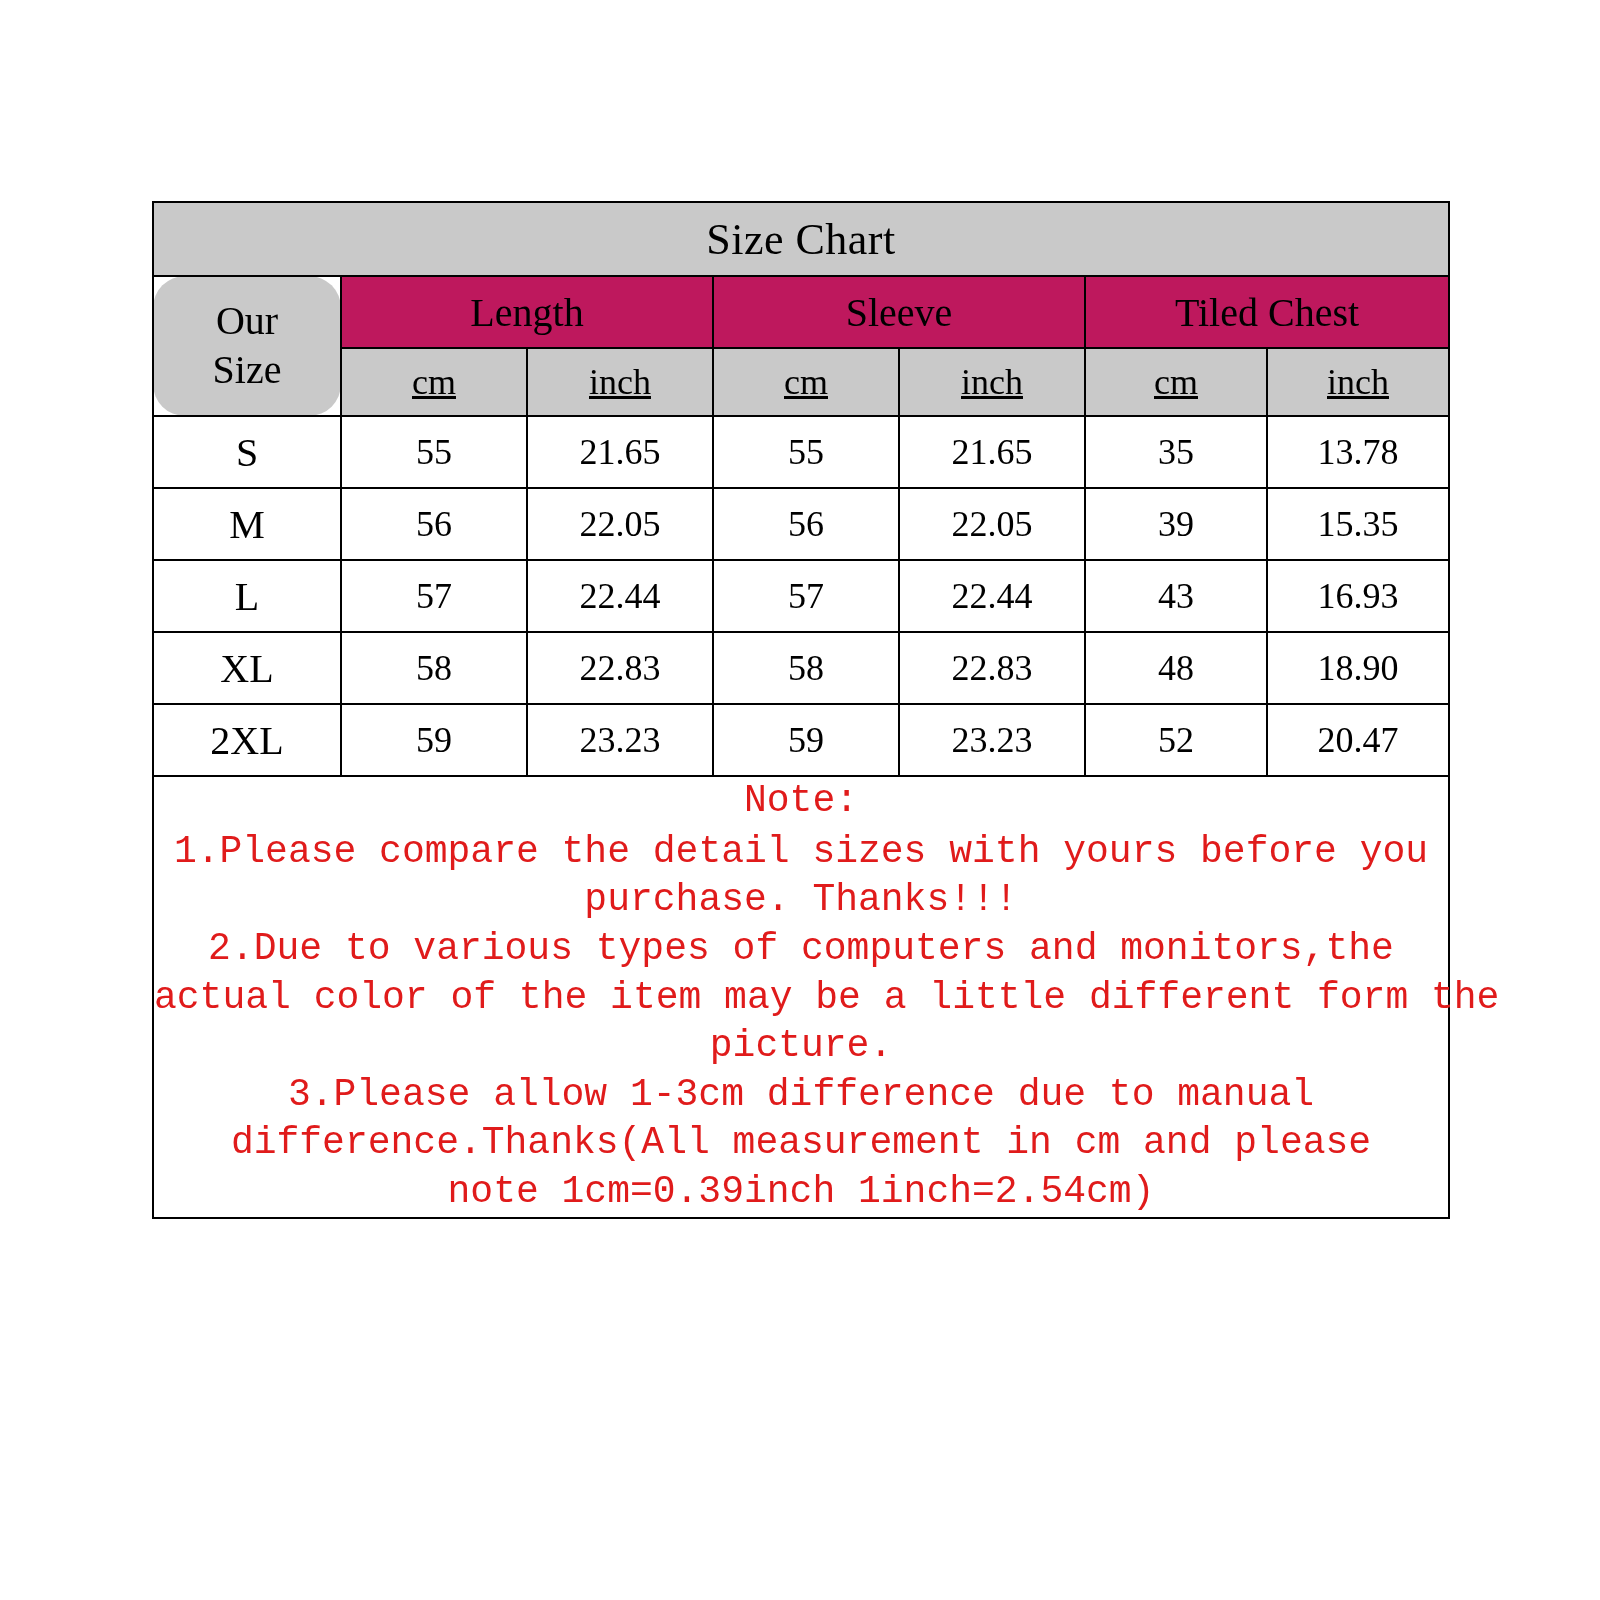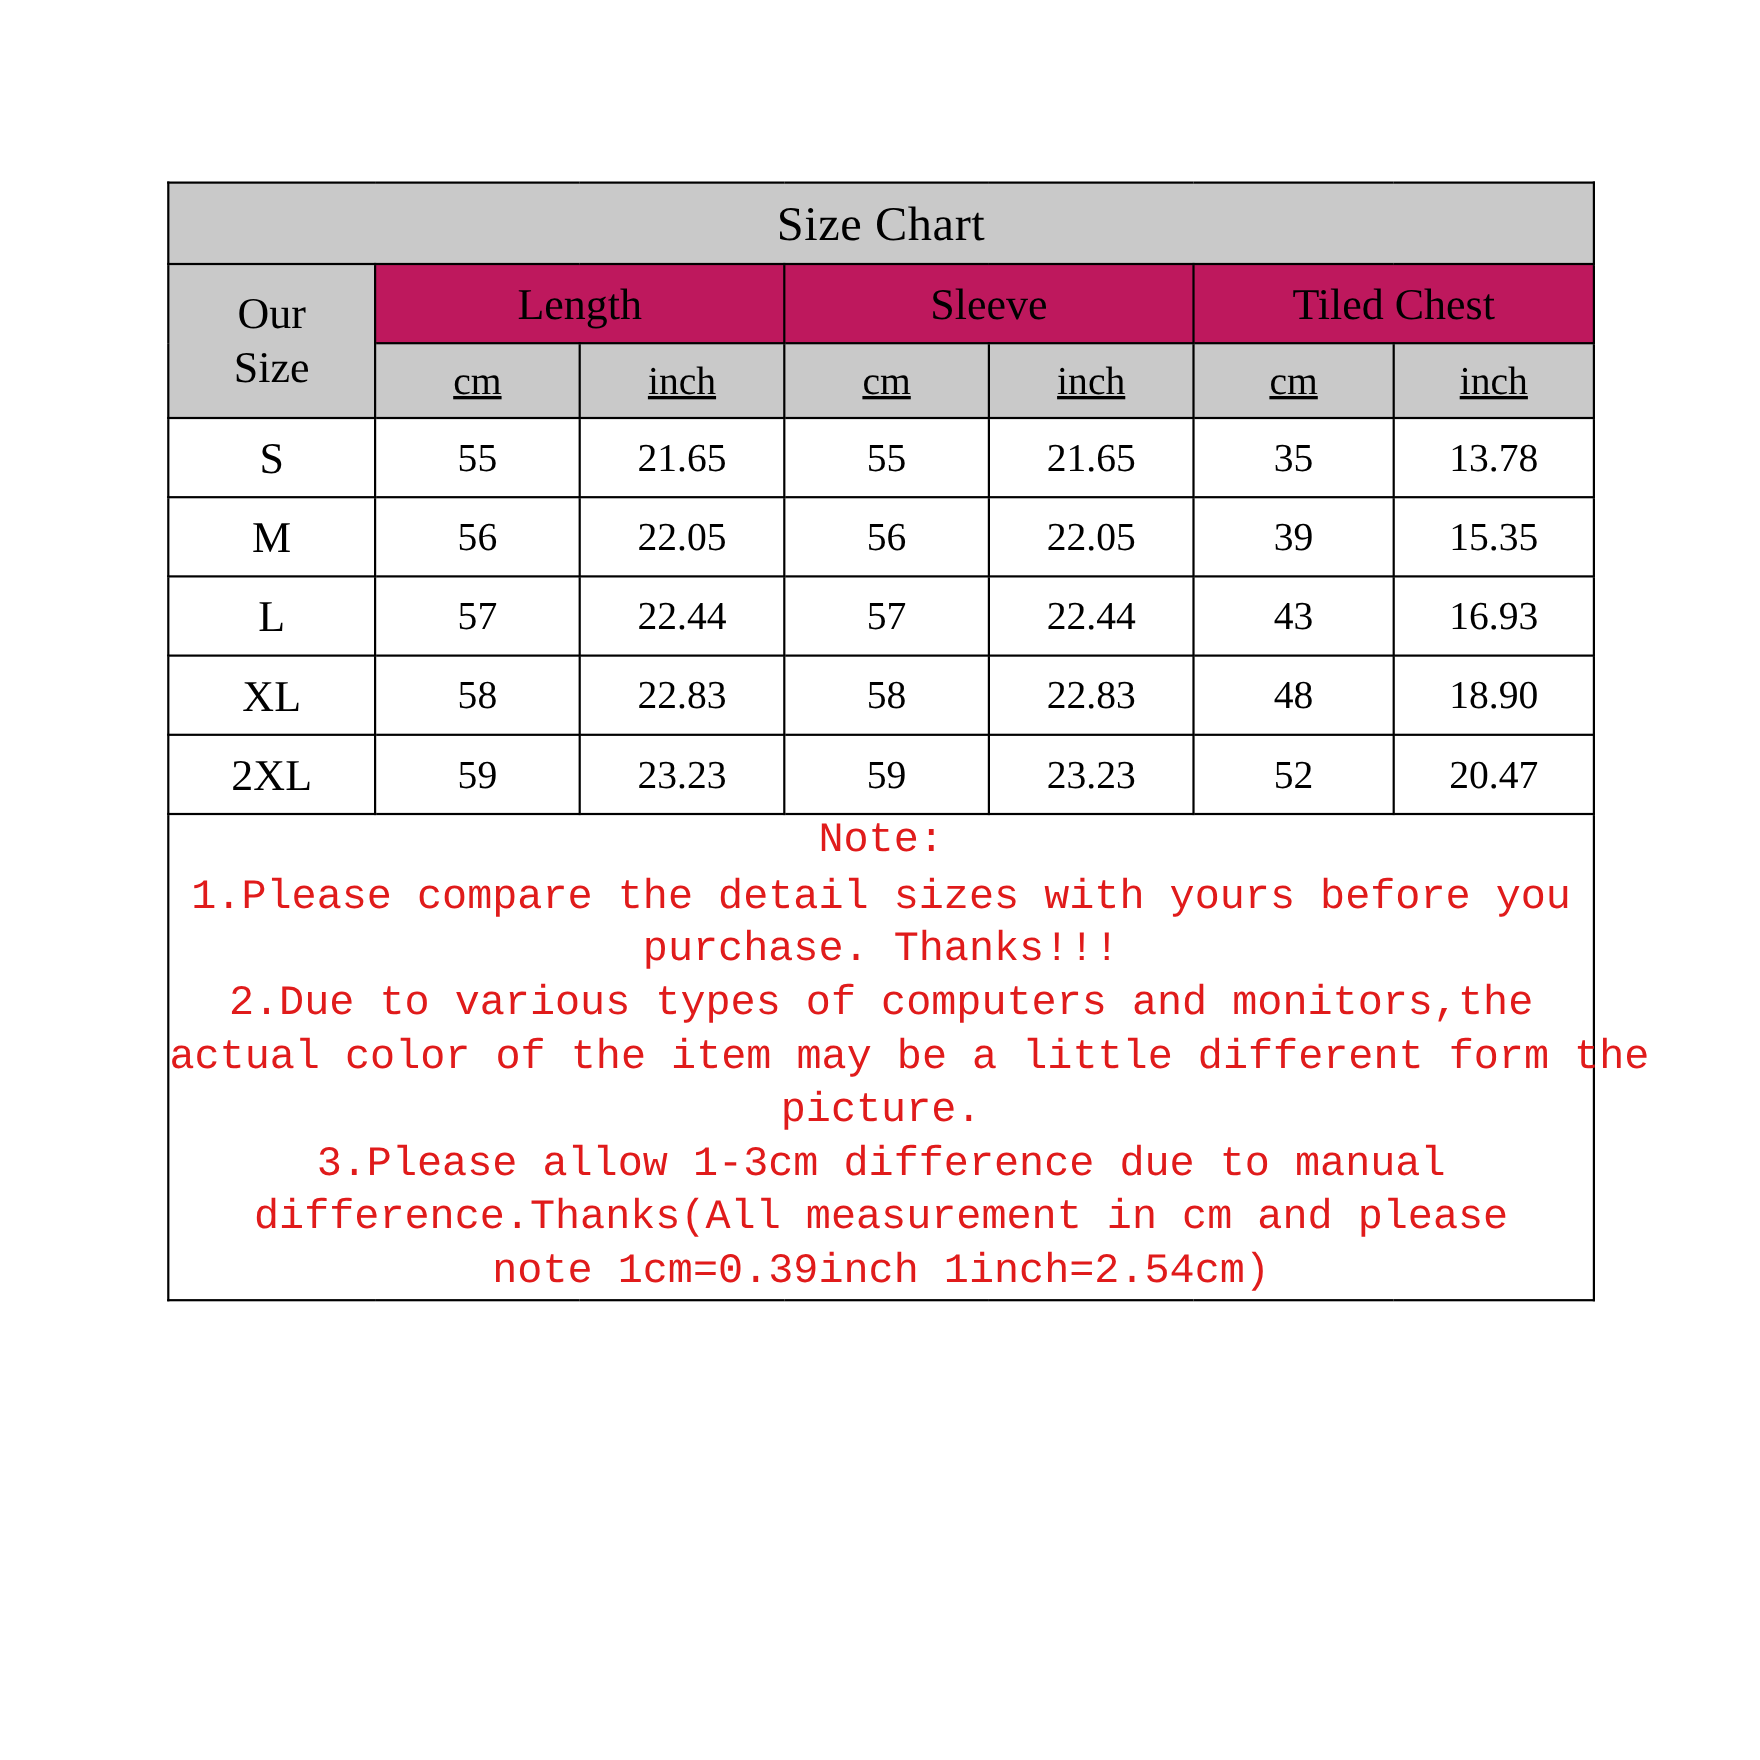--- a/index.html
+++ b/index.html
@@ -12,20 +12,21 @@
     height: 1600px;
     font-family: "Liberation Serif", "DejaVu Serif", serif;
     color: #000000;
     overflow: hidden;
   }
   .page {
     position: relative;
     width: 1600px;
     height: 1340px;
     background: #ffffff;
+    margin-top: 36px;
   }
   .chart-wrap {
     position: absolute;
     left: 152px;
     top: 165px;
     width: 1296px;
   }
   table.size-chart {
     width: 100%;
     border-collapse: collapse;
@@ -58,20 +59,21 @@
     height: 66px;
     text-align: left;
     padding-left: 14px;
     text-decoration: underline;
   }
   .hdr-size {
     background: #c9c9c9;
     font-size: 40px;
     font-weight: bold;
     line-height: 1.22;
+    border-radius: 32px;
   }
   .data-size {
     font-size: 40px;
     height: 70px;
   }
   .data-cell {
     font-size: 36px;
     height: 70px;
   }
   .note-cell {

